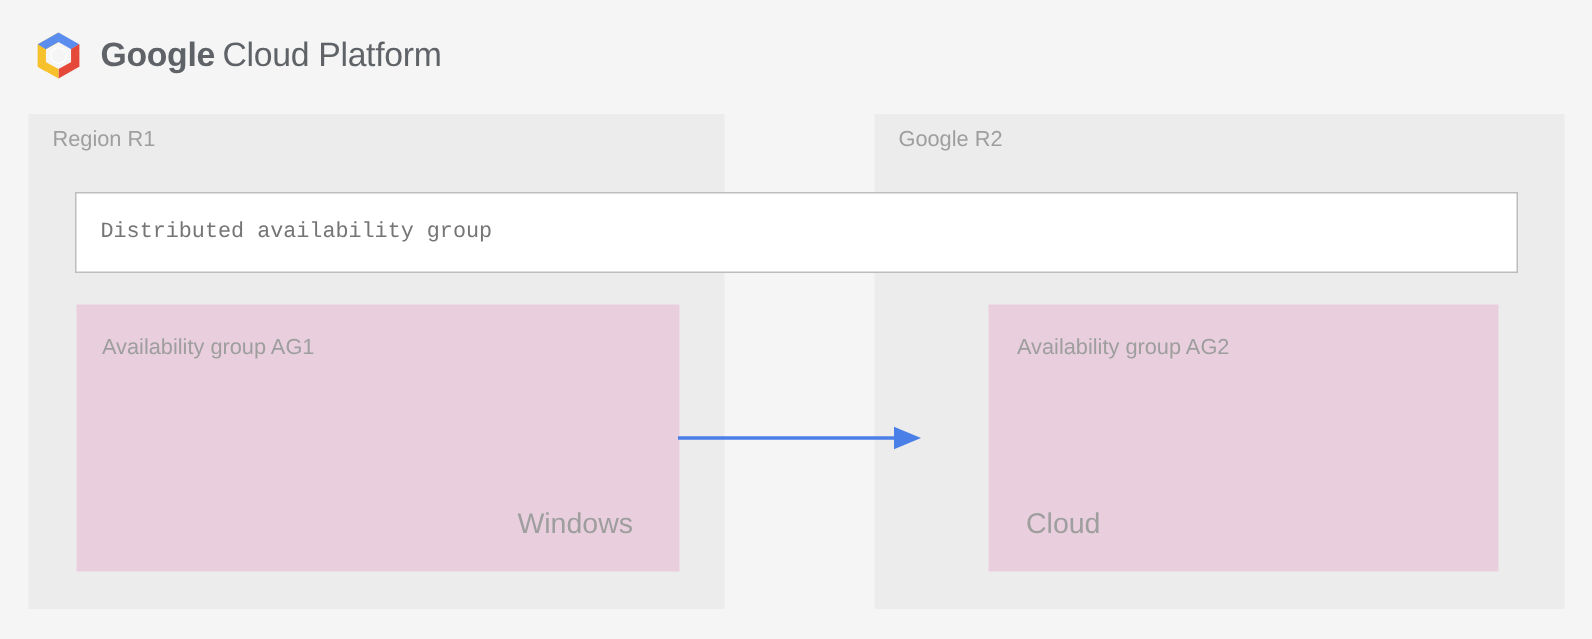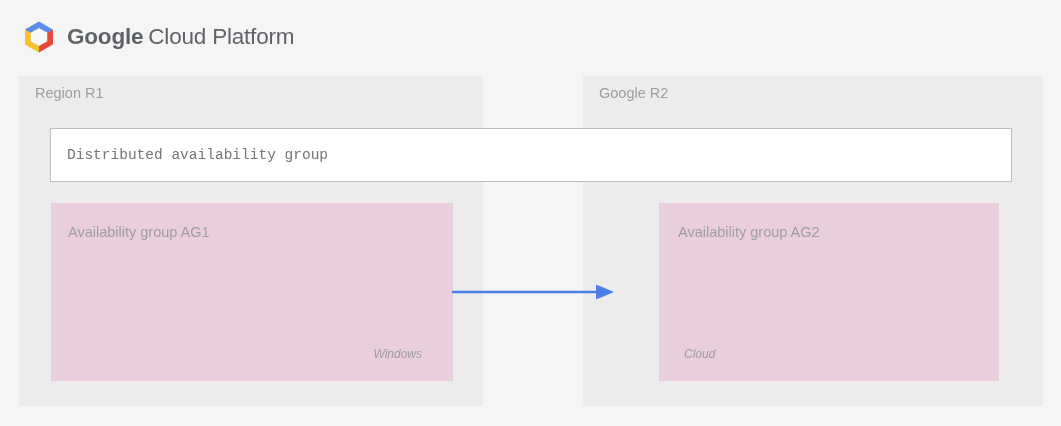--- a/index.html
+++ b/index.html
@@ -112,24 +112,23 @@
     font-size: 14.5px;
     color: #9e9e9e;
     white-space: nowrap;
   }
   #ag-box-1 .ag-title { left: 17px; }
   #ag-box-2 .ag-title { left: 19px; }
 
   .ag-os {
     position: absolute;
     bottom: 20px;
-    font-size: 12px;
+    font-size: 19px;
     color: #9e9e9e;
     white-space: nowrap;
-    font-style: italic;
   }
   #ag-box-1 .ag-os { right: 31px; }
   #ag-box-2 .ag-os { left: 25px; }
 
   
   #replication-arrow {
     position: absolute;
     left: 448px;
     top: 278px;
     width: 170px;

